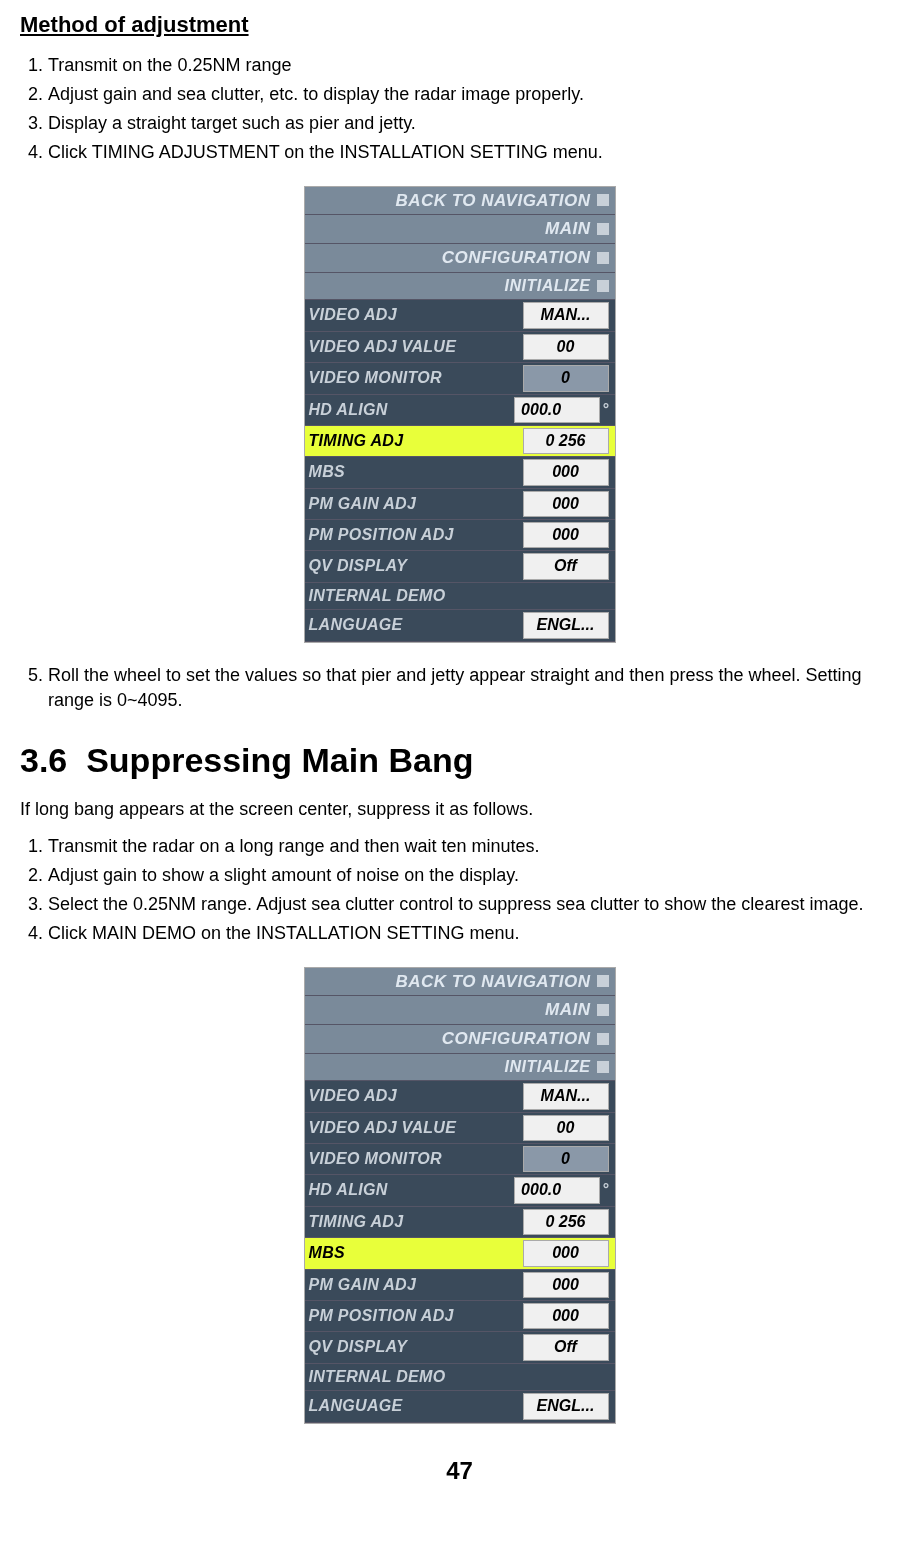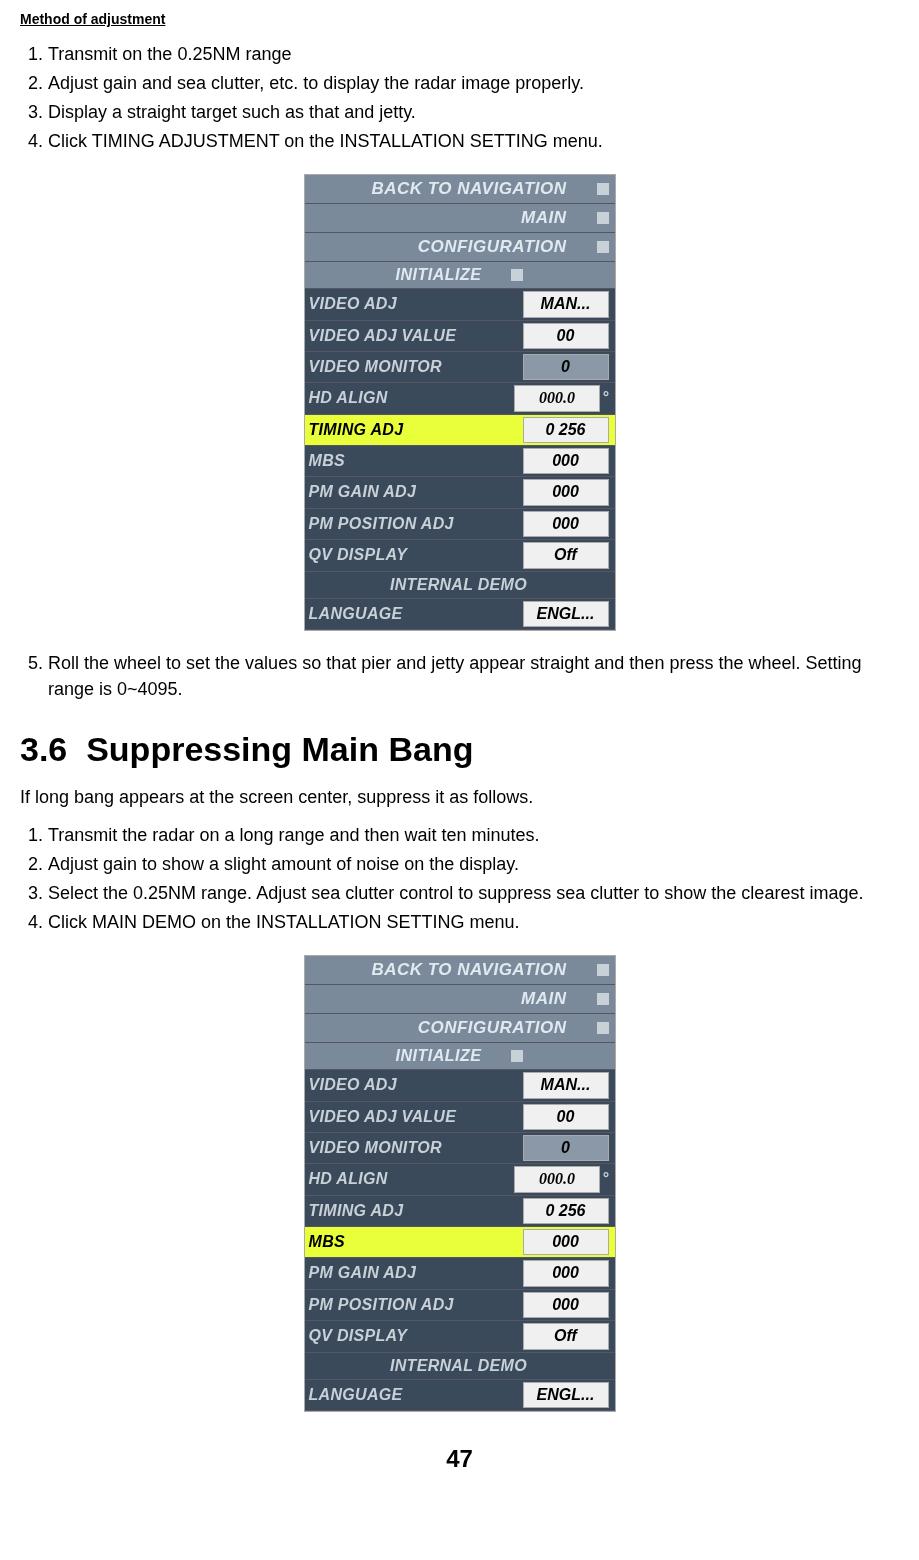--- a/index.html
+++ b/index.html
@@ -8,21 +8,21 @@
       line-height: 1.4;
       max-width: 919px;
       margin: 0 auto;
       padding: 10px 20px;
       background: white;
       color: black;
     }
     .heading-underline {
       text-decoration: underline;
       font-weight: bold;
-      font-size: 14px;
+      font-size: 22px;
       margin-bottom: 12px;
     }
     ol {
       margin: 8px 0 16px 0;
       padding-left: 28px;
     }
     ol li {
       margin-bottom: 4px;
     }
     h2 {
@@ -51,25 +51,23 @@
       justify-content: flex-end;
       align-items: center;
       background: #7a8a9a;
       color: #e0e8f0;
       font-style: italic;
       font-weight: bold;
       padding: 2px 6px;
       border-bottom: 1px solid #556;
       font-size: 17px;
       letter-spacing: 0.5px;
-      gap: 24px;
     }
     .menu-header.initialize {
       font-size: 16px;
-      justify-content: center;
     }
     .nav-arrow {
       width: 12px;
       height: 12px;
       background: #c8d0d8;
       margin-left: 6px;
       display: inline-block;
     }
     .menu-row {
       display: flex;
@@ -96,28 +94,27 @@
       background: #f0f0f0;
       color: #000;
       font-weight: bold;
       font-style: italic;
       min-width: 72px;
       text-align: center;
       padding: 1px 6px;
       font-size: 16px;
       border: 1px solid #aaa;
     }
-    .menu-value.right-align { text-align: center; font-family: Liberation Serif, serif;}
+    .menu-value.right-align { text-align: left;}
     .menu-value.disabled {
       background: #8a98a8;
       color: #000;
     }
     .menu-row.plain-label .menu-label {
       flex: 1;
-      text-align: center;
     }
     .deg-wrap {
       display: flex;
       align-items: center;
     }
     .deg-sym {
       color: #c8d0d8;
       font-weight: bold;
       margin-left: 2px;
       font-style: italic;
@@ -125,21 +122,21 @@
     }
   </style>
 </head>
 <body>
 
 <div class="heading-underline">Method of adjustment</div>
 
 <ol>
   <li>Transmit on the 0.25NM range</li>
   <li>Adjust gain and sea clutter, etc. to display the radar image properly.</li>
-  <li>Display a straight target such as that and jetty.</li>
+  <li>Display a straight target such as pier and jetty.</li>
   <li>Click TIMING ADJUSTMENT on the INSTALLATION SETTING menu.</li>
 </ol>
 
 <div class="menu-screenshot">
   <div class="menu-header">
       <span>BACK TO NAVIGATION</span>
       <span class="nav-arrow"></span>
     </div>
   <div class="menu-header">
       <span>MAIN</span>

